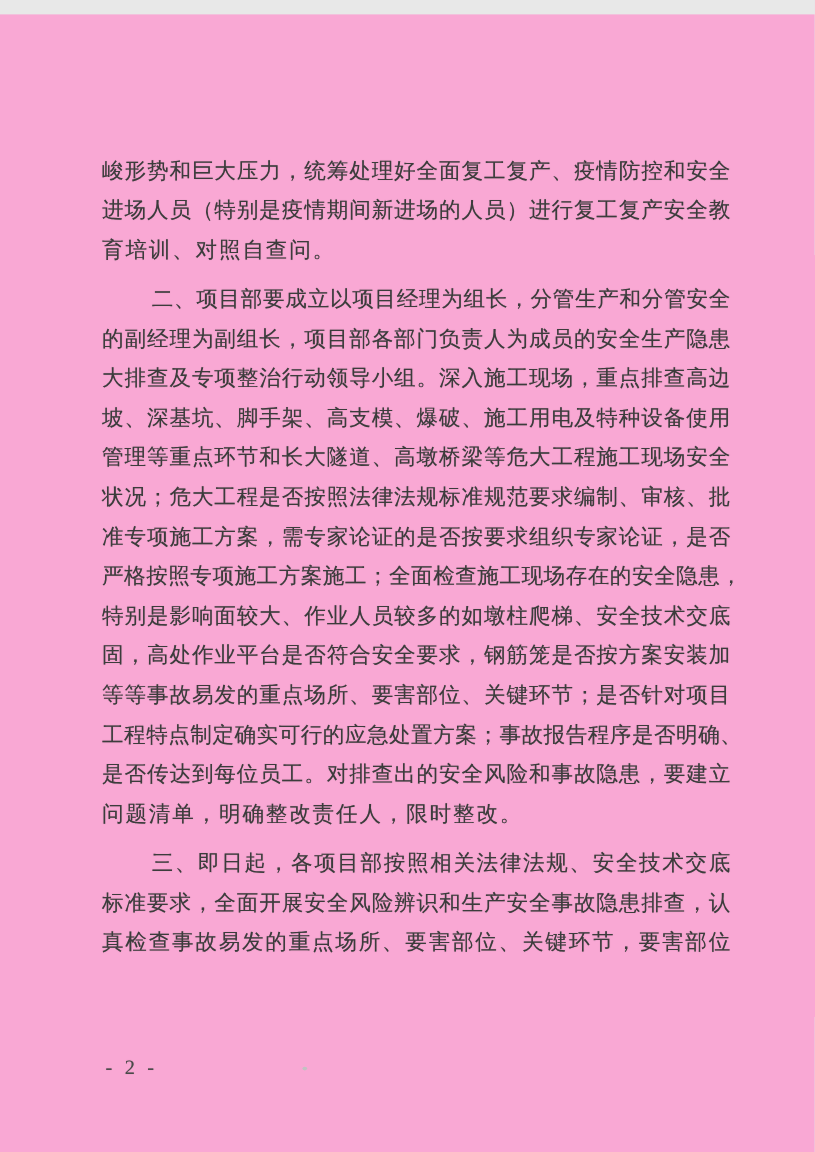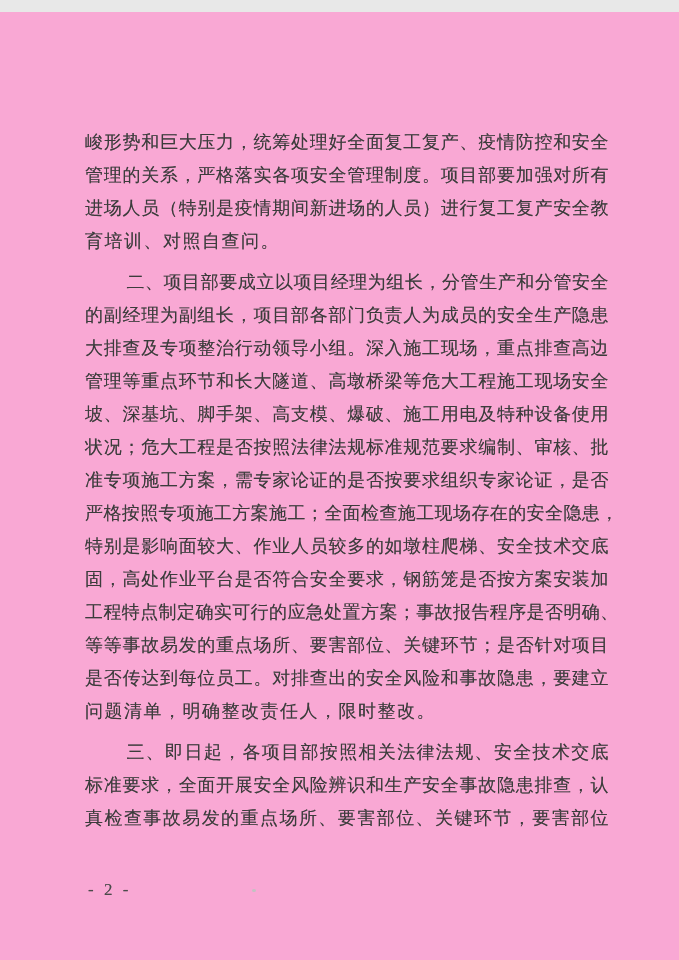--- a/index.html
+++ b/index.html
@@ -63,37 +63,36 @@
     background: #c2c2c2;
   }
 </style>
 </head>
 <body>
 
 <div class="page">
   <div class="content" id="document-body">
       <div class="para">
         <div class="line">峻形势和巨大压力，统筹处理好全面复工复产、疫情防控和安全</div>
-        <div class="line">管理的关系，严格落实各项安全管理制度。项目部要加强对所有</div>
         <div class="line">进场人员（特别是疫情期间新进场的人员）进行复工复产安全教</div>
         <div class="line short-last">育培训、对照自查问。</div>
       </div>
       <div class="para indent">
         <div class="line">二、项目部要成立以项目经理为组长，分管生产和分管安全</div>
         <div class="line">的副经理为副组长，项目部各部门负责人为成员的安全生产隐患</div>
         <div class="line">大排查及专项整治行动领导小组。深入施工现场，重点排查高边</div>
+        <div class="line">坡、深基坑、脚手架、高支模、爆破、施工用电及特种设备使用</div>
         <div class="line">管理等重点环节和长大隧道、高墩桥梁等危大工程施工现场安全</div>
-        <div class="line">坡、深基坑、脚手架、高支模、爆破、施工用电及特种设备使用</div>
         <div class="line">状况；危大工程是否按照法律法规标准规范要求编制、审核、批</div>
         <div class="line">准专项施工方案，需专家论证的是否按要求组织专家论证，是否</div>
         <div class="line">严格按照专项施工方案施工；全面检查施工现场存在的安全隐患，</div>
         <div class="line">特别是影响面较大、作业人员较多的如墩柱爬梯、安全技术交底</div>
         <div class="line">固，高处作业平台是否符合安全要求，钢筋笼是否按方案安装加</div>
+        <div class="line">等等事故易发的重点场所、要害部位、关键环节；是否针对项目</div>
         <div class="line">工程特点制定确实可行的应急处置方案；事故报告程序是否明确、</div>
-        <div class="line">等等事故易发的重点场所、要害部位、关键环节；是否针对项目</div>
         <div class="line">是否传达到每位员工。对排查出的安全风险和事故隐患，要建立</div>
         <div class="line short-last">问题清单，明确整改责任人，限时整改。</div>
       </div>
       <div class="para indent">
         <div class="line">三、即日起，各项目部按照相关法律法规、安全技术交底</div>
         <div class="line">标准要求，全面开展安全风险辨识和生产安全事故隐患排查，认</div>
         <div class="line">真检查事故易发的重点场所、要害部位、关键环节，要害部位</div>
       </div>
     </div>
   <div class="footer">- 2 -</div>

